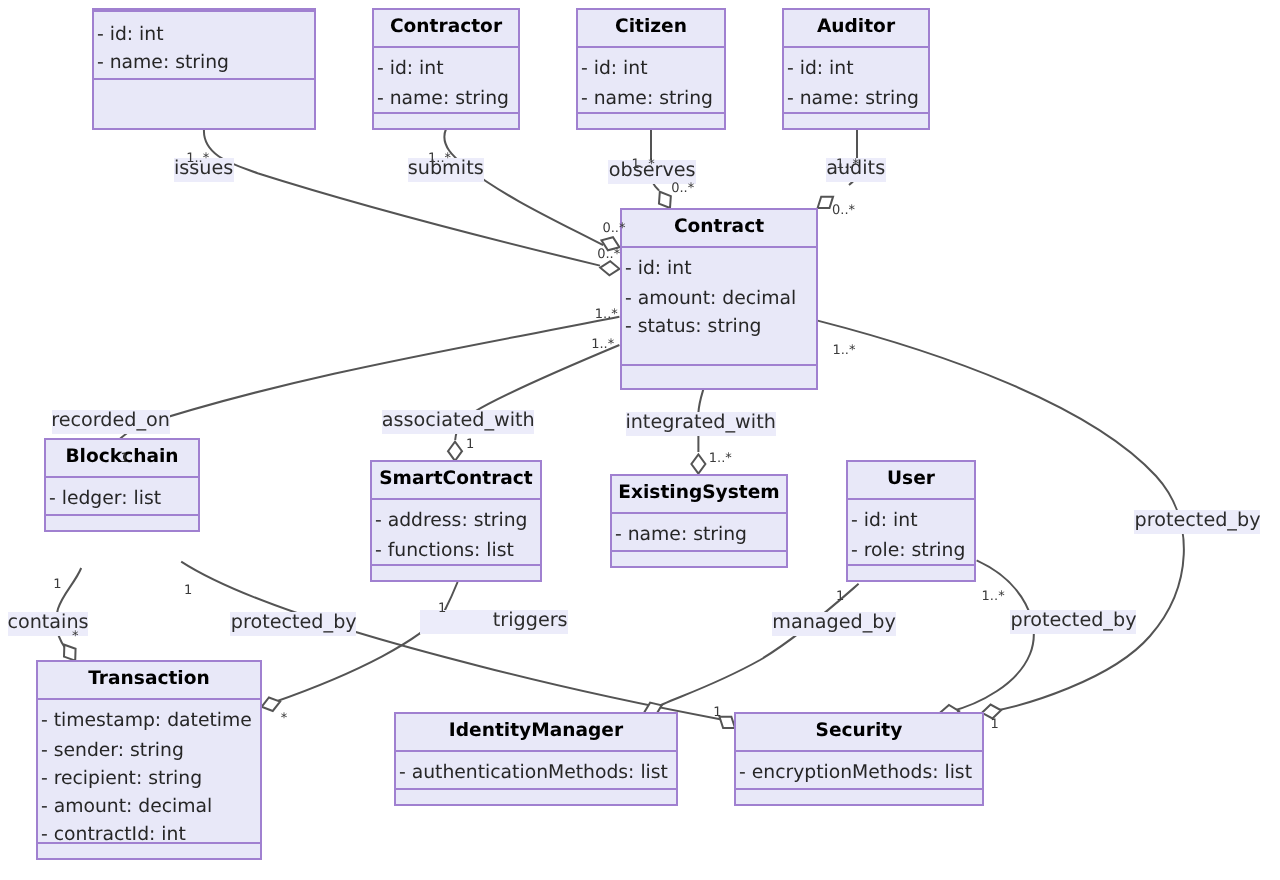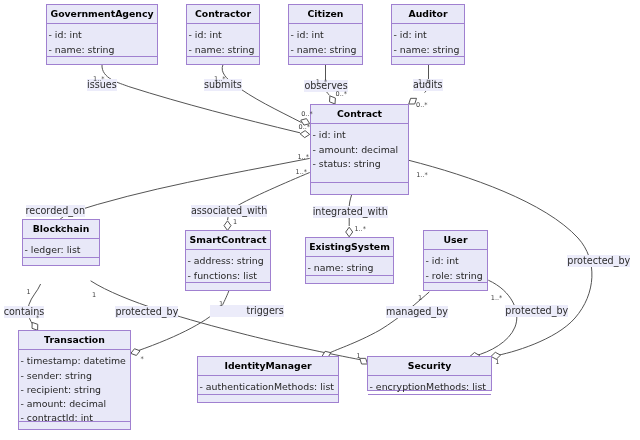--- a/index.html
+++ b/index.html
@@ -42,21 +42,20 @@
       <polygon points="349.20,236.80 345.70,232.00 349.20,227.20 352.70,232.00" fill="#ffffff" stroke="#545454" stroke-width="1"></polygon>
       <polygon points="37.60,330.30 32.00,328.31 32.18,322.38 37.78,324.36" fill="#ffffff" stroke="#545454" stroke-width="1"></polygon>
       <polygon points="367.50,364.00 361.56,364.01 359.74,358.35 365.68,358.35" fill="#ffffff" stroke="#545454" stroke-width="1"></polygon>
       <polygon points="130.80,353.40 134.47,348.73 140.04,350.80 136.37,355.47" fill="#ffffff" stroke="#545454" stroke-width="1"></polygon>
       <polygon points="322.00,356.40 325.06,351.31 330.84,352.67 327.78,357.76" fill="#ffffff" stroke="#545454" stroke-width="1"></polygon>
       <polygon points="470.00,356.40 474.47,352.49 479.56,355.55 475.09,359.46" fill="#ffffff" stroke="#545454" stroke-width="1"></polygon>
       <polygon points="491.00,356.40 495.30,352.30 500.52,355.13 496.22,359.23" fill="#ffffff" stroke="#545454" stroke-width="1"></polygon>
     </svg>
   <div id="boxes">
       <div class="cls" style="left: 46px; top: 4px; width: 112px; height: 61px;">
-        <div class="title">GovernmentAgency</div>
         <div class="sep"></div>
         <div class="attrs" style="height:32.7px;padding-top:4.5px;box-sizing:border-box">
           <div class="attr">- id: int</div>
           <div class="attr">- name: string</div>
         </div>
         <div class="sep"></div>
         <div class="methods" style="height:6.5px"></div>
       </div>
       <div class="cls" style="left: 186px; top: 4px; width: 74px; height: 61px;">
         <div class="title">Contractor</div>
@@ -152,21 +151,21 @@
       </div>
       <div class="cls" style="left: 197px; top: 356px; width: 142px; height: 47px;">
         <div class="title">IdentityManager</div>
         <div class="sep"></div>
         <div class="attrs" style="height:18.7px;padding-top:4.5px;box-sizing:border-box">
           <div class="attr">- authenticationMethods: list</div>
         </div>
         <div class="sep"></div>
         <div class="methods" style="height:6.5px"></div>
       </div>
-      <div class="cls" style="left: 367px; top: 356px; width: 125px; height: 35px;">
+      <div class="cls" style="left: 367px; top: 356px; width: 125px; height: 47px;">
         <div class="title">Security</div>
         <div class="sep"></div>
         <div class="attrs" style="height:18.7px;padding-top:4.5px;box-sizing:border-box">
           <div class="attr">- encryptionMethods: list</div>
         </div>
         <div class="sep"></div>
         <div class="methods" style="height:6.5px"></div>
       </div>
     </div>
   <div id="labels">

